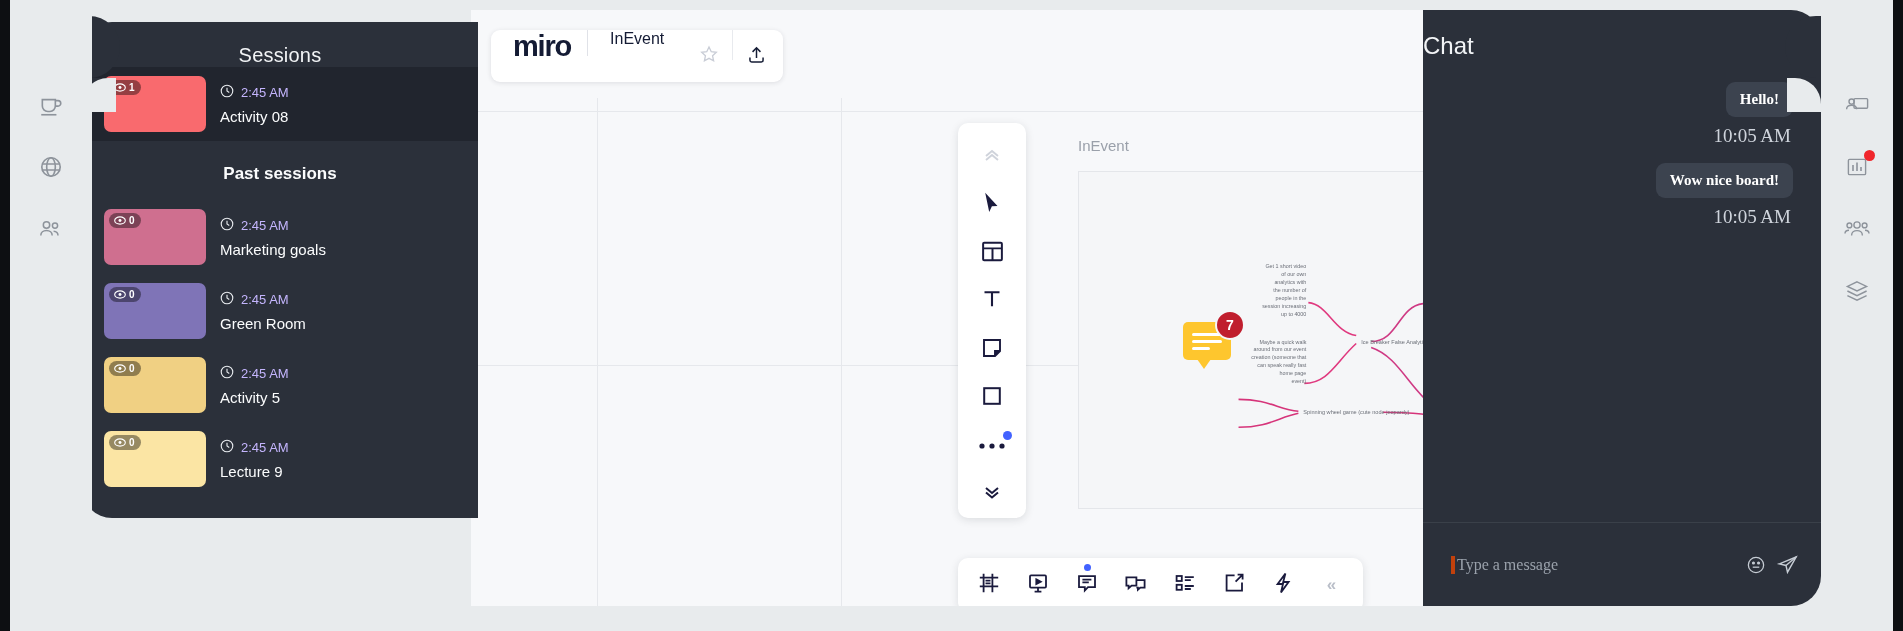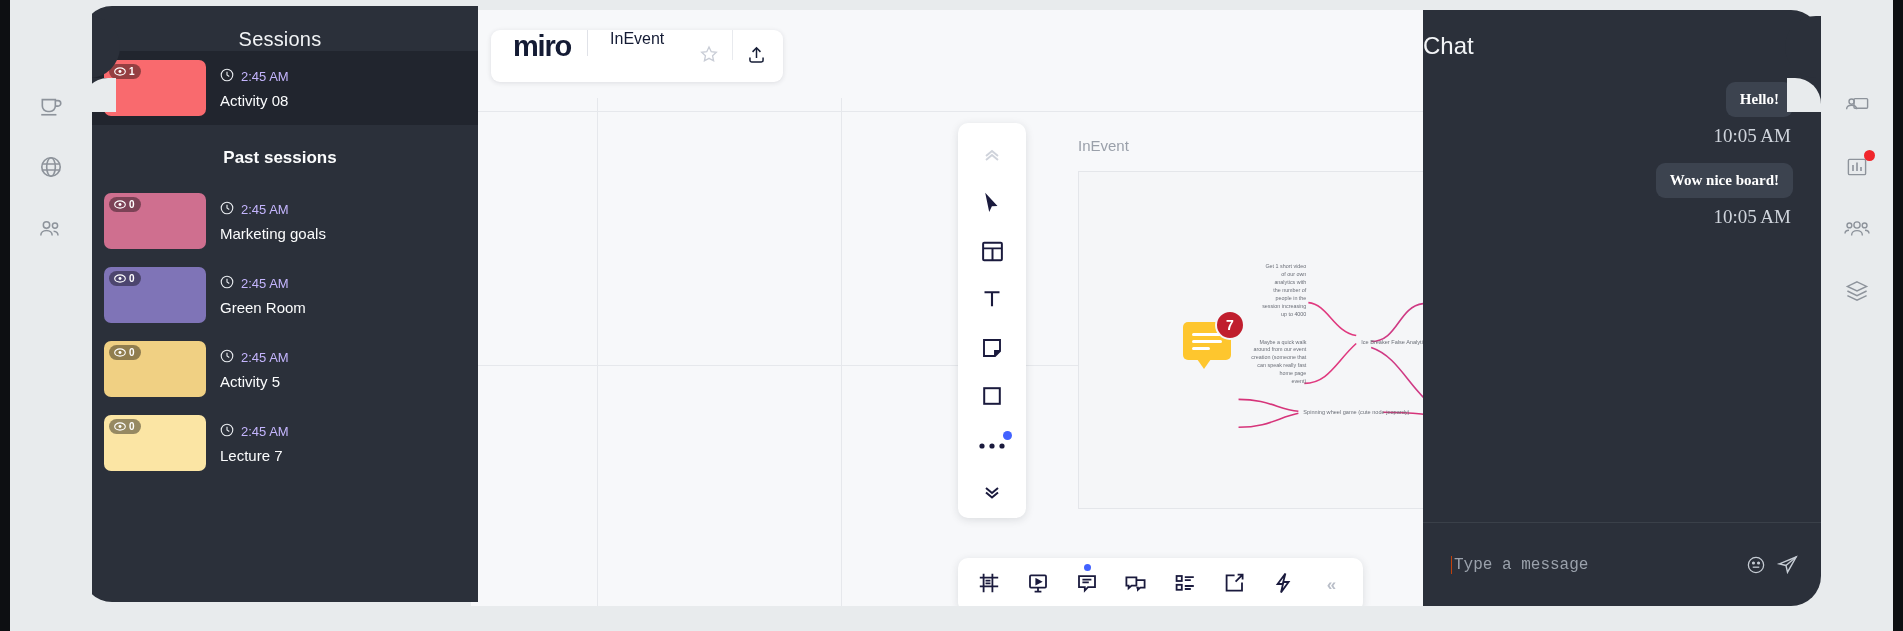--- a/index.html
+++ b/index.html
@@ -25,21 +25,21 @@
   .rail-icon {
     width:82px; height:62px; display:flex; align-items:center; justify-content:center;
     color:#8d939b;
   }
   .rail-icon.first { margin-top:12px; }
   .rail-icon svg { display:block; }
   #left-rail .rail-icon:nth-child(1) { color:#ffffff; }
 
   
   #sessions-panel {
-    position:absolute; left:82px; top:6px; width:396px; height:596px;
+    position:absolute; left:82px; top:22px; width:396px; height:496px;
     background:#2b303a; border-radius:30px 0 0 30px;
     z-index:20; overflow:hidden;
   }
   
   #active-rail-pill {
     position:absolute; left:10px; top:16px; width:110px; height:62px;
     background:#2b303a; border-radius:32px; z-index:25;
   }
   #active-rail-pill .pill-icon {
     position:absolute; left:28px; top:16px; color:#fff;
@@ -209,22 +209,22 @@
   }
   .bubble-time { color:#cfd4dc; font-size:19px; padding:6px 2px 4px 0; }
 
   #chat-input-wrap {
     position:absolute; left:0; right:0; bottom:0; height:84px;
     border-top:1px solid #3a4049; display:flex; align-items:center;
     padding:0 22px 0 28px; gap:10px;
   }
   #chat-input {
     flex:1; background:transparent; border:none; outline:none;
-    color:#dfe3e9; font-size:16px; font-family:Liberation Mono, monospace;
-    border-left:1px solid #c2410c; padding-left:2px;
+    color:#dfe3e9; font-size:16px; font-family:Liberation Serif, serif;
+    border-left:4px solid #c2410c; padding-left:2px;
   }
   #chat-input::placeholder { color:#9aa1ab; }
   .chat-act { color:#c6ccd4; display:flex; align-items:center; }
 
   
   #right-rail {
     position:absolute; right:10px; top:0; width:72px; height:631px;
     background:#e8ebed; z-index:30;
   }
   #right-rail .rail-icon { width:72px; }
@@ -399,21 +399,21 @@
         </div>
       </div>
       <div class="session-meta">
         <div class="session-time">
           <span><svg width="14" height="14" viewBox="0 0 16 16" fill="none" stroke="#e7eaee" stroke-width="1.3">
                 <circle cx="8" cy="8" r="6.6"></circle>
                 <path d="M8 4.4V8l2.6 1.6"></path>
               </svg></span>
           <span>2:45 AM</span>
         </div>
-        <div class="session-name">Lecture 7</div>
+        <div class="session-name">Lecture 9</div>
       </div>
     </div>
   </div>
 
   <div id="active-rail-pill">
     <span class="pill-icon">
       <svg width="30" height="30" viewBox="0 0 24 24" fill="none" stroke="#ffffff" stroke-width="1.5">
         <rect x="3.8" y="5" width="16.4" height="10.6" rx="1.4"></rect>
         <path d="M2 17.6h20l-1.2 1.6H3.2z" fill="#fff" stroke="none"></path>
       </svg>

